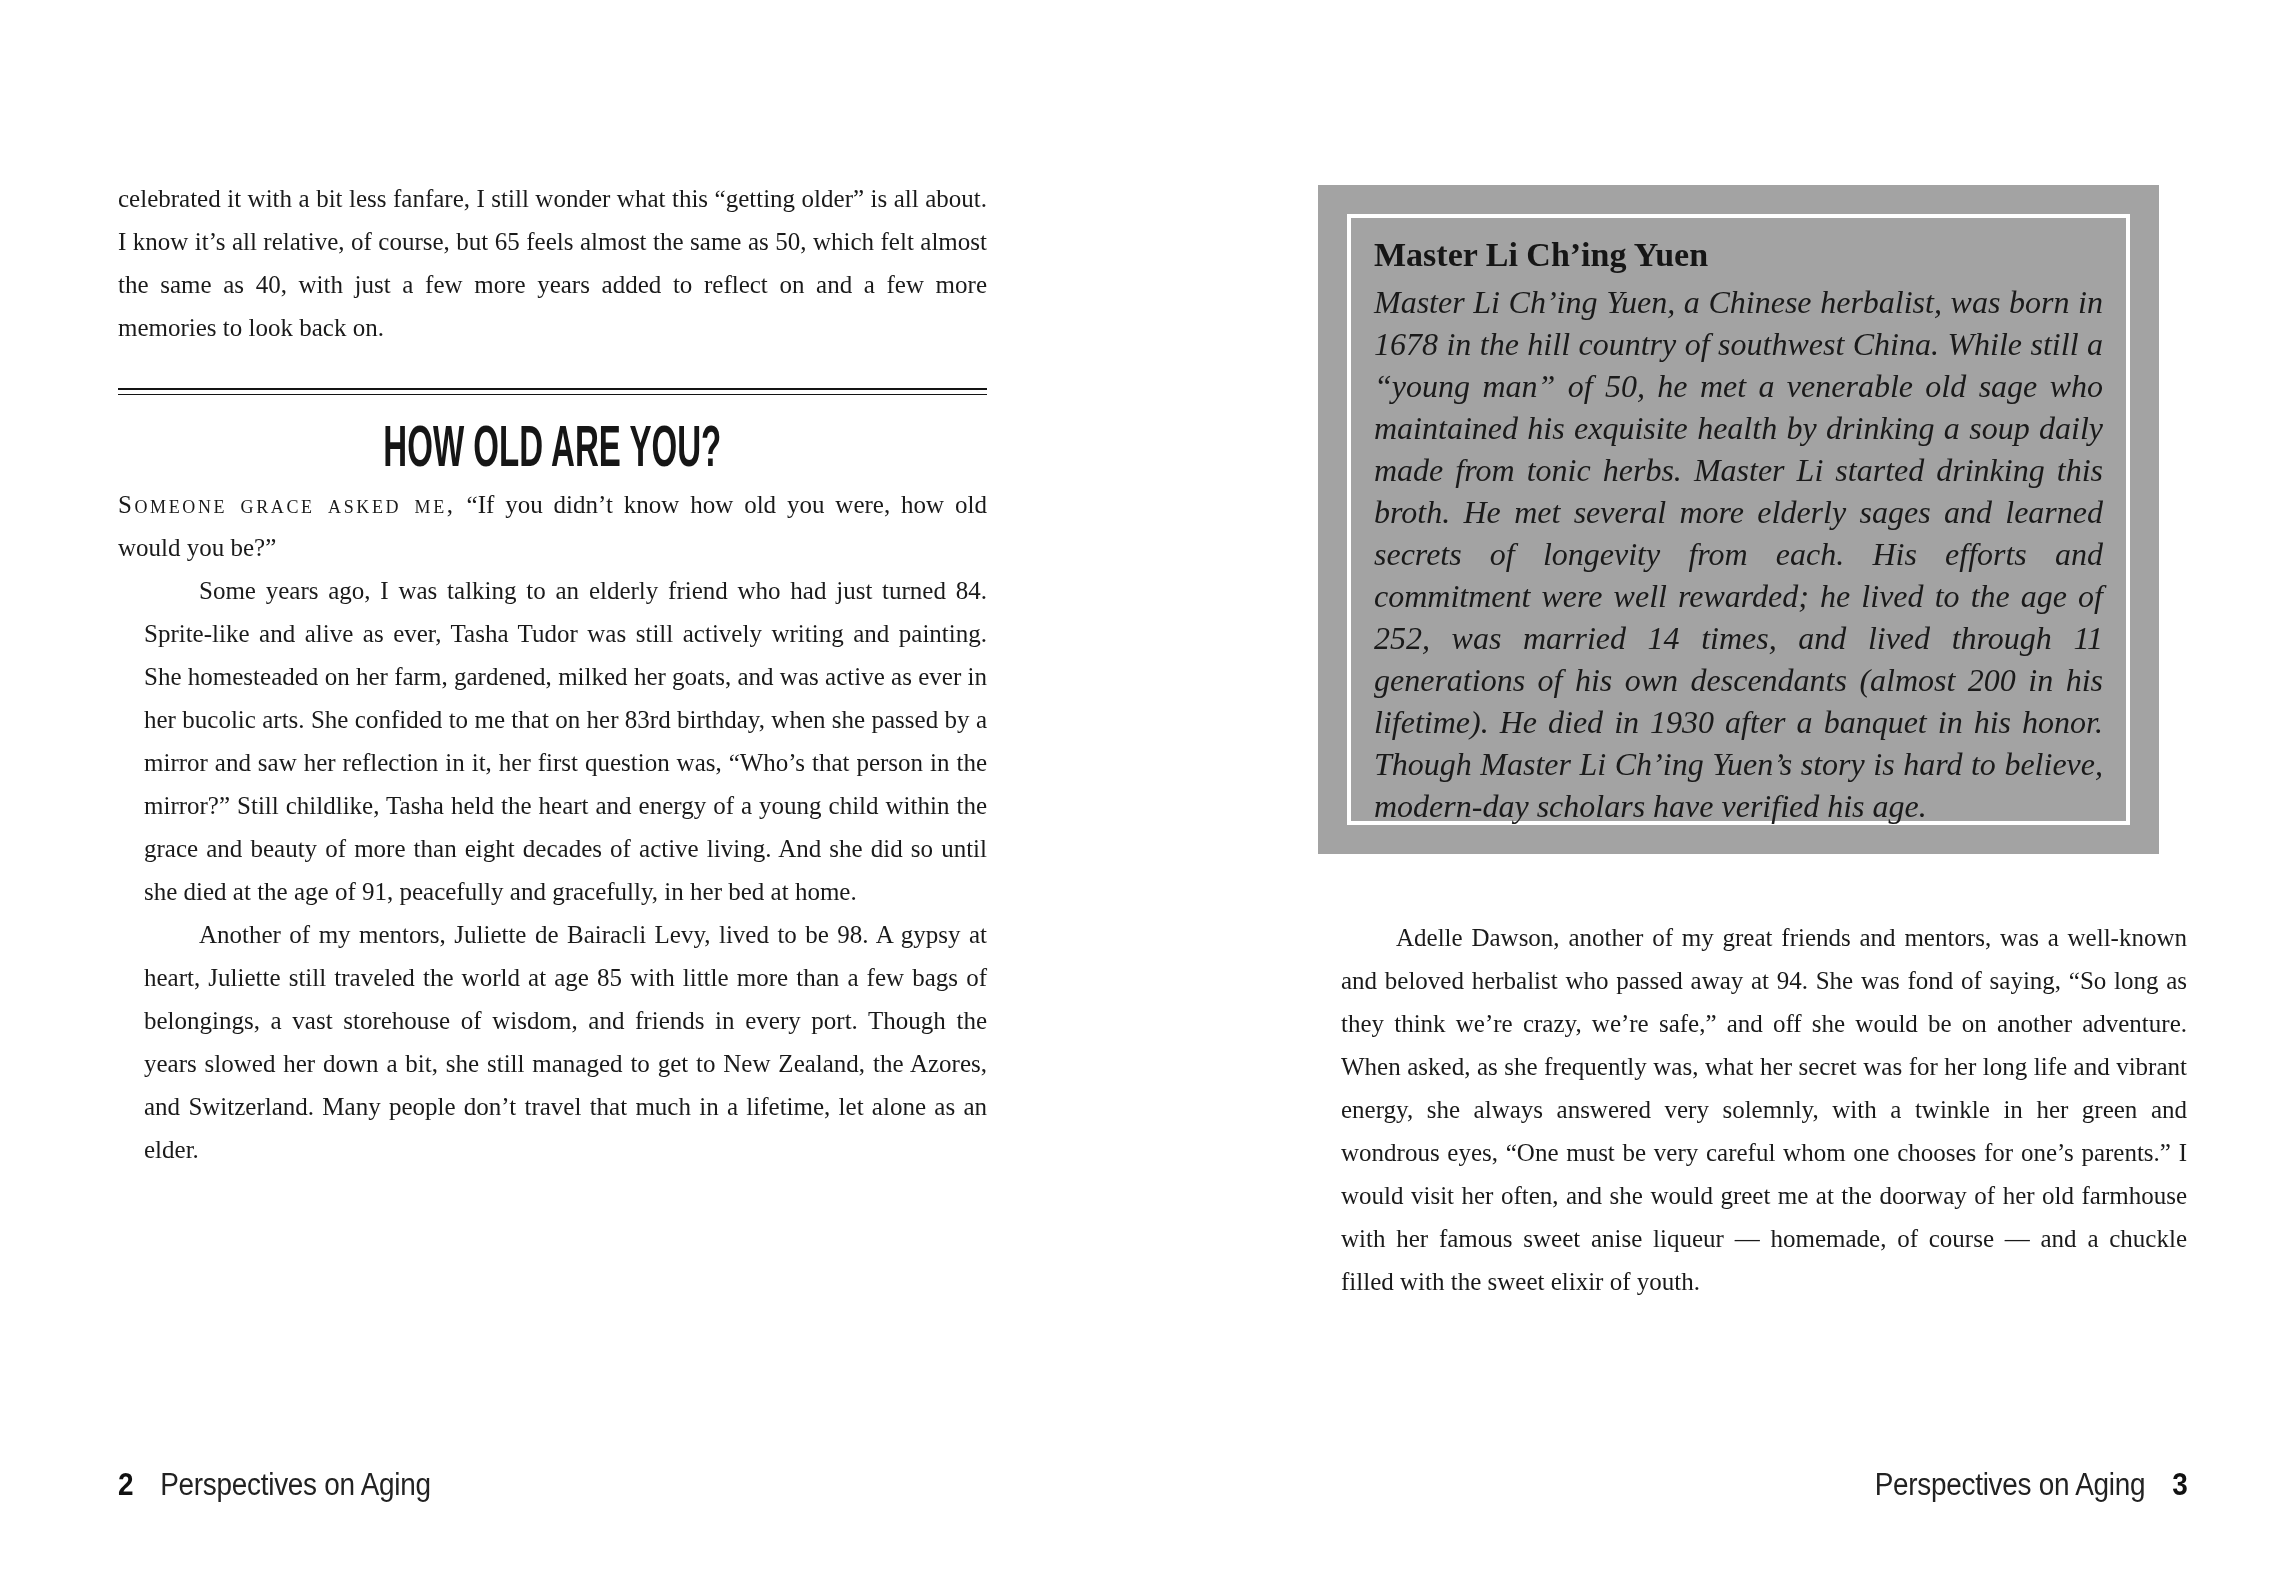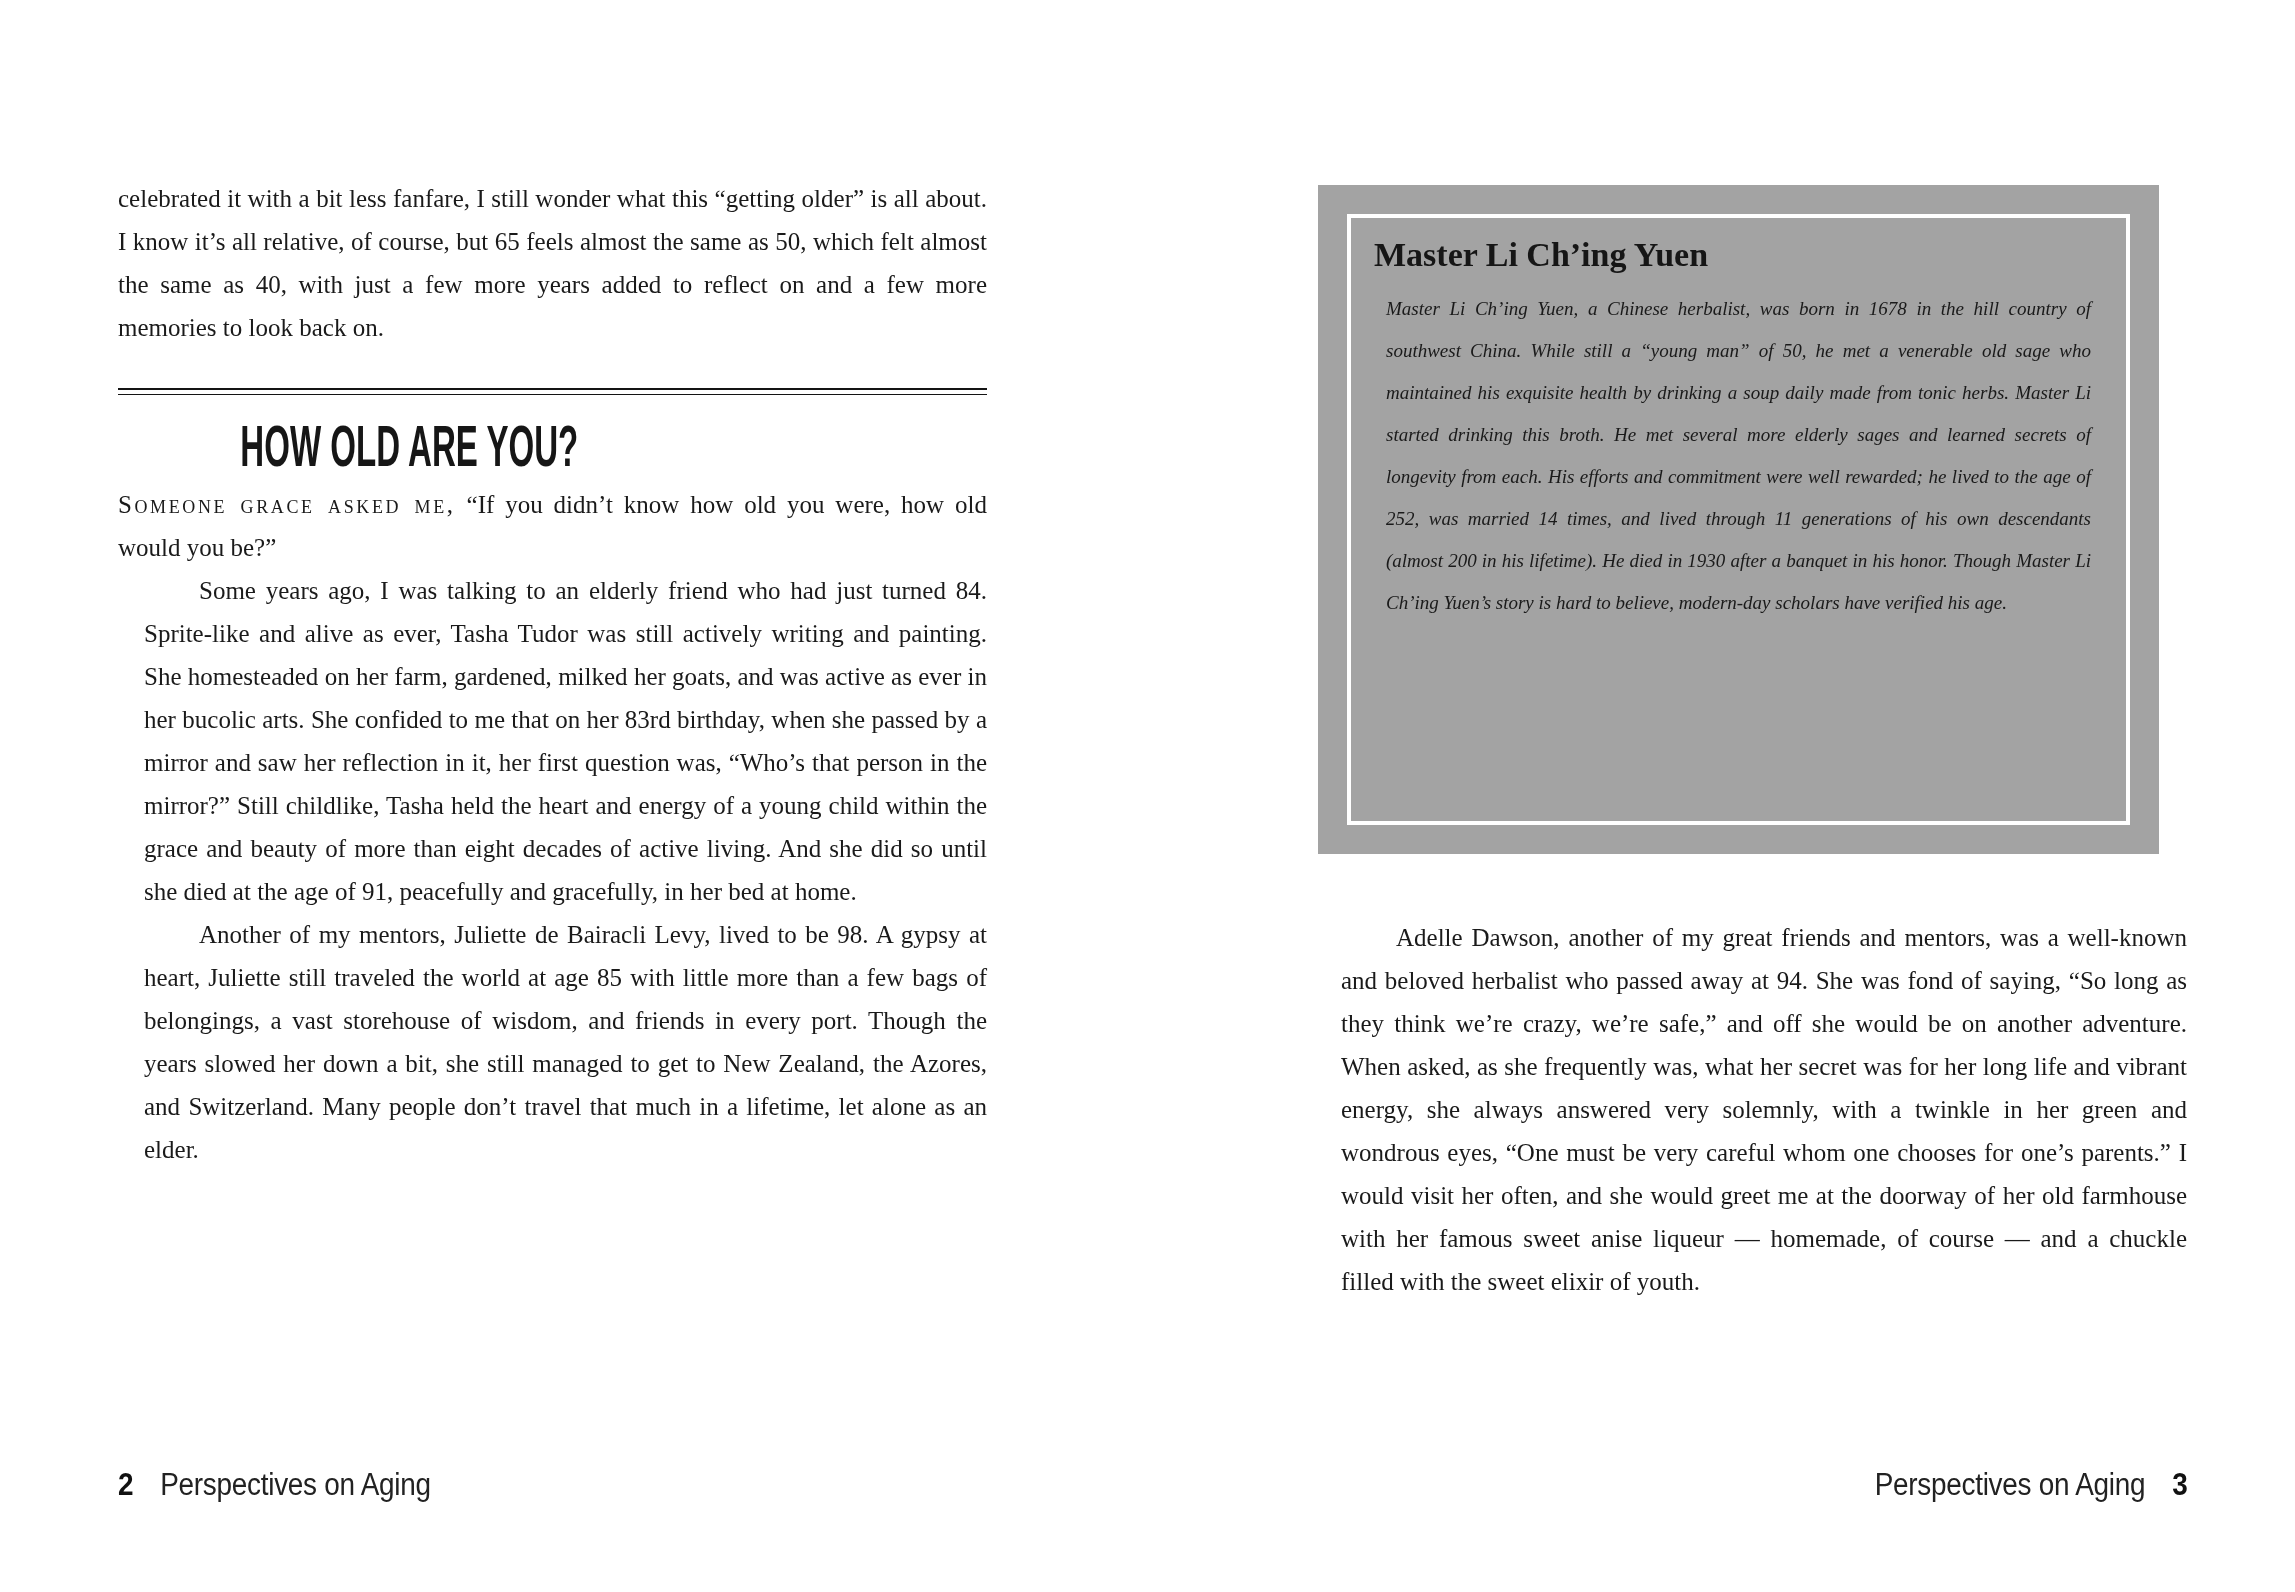--- a/index.html
+++ b/index.html
@@ -11,36 +11,36 @@
   
   .body-text{
     font-size:25px;line-height:43px;margin:0;
     text-align:justify;text-justify:inter-word;
   }
   .indent{text-indent:55px;margin-left:26px;}
   
   .left-col{position:absolute;left:118px;top:177px;width:869px;}
   .divider{height:4.4px;margin:39px 0 0;border-top:2.6px solid #141414;border-bottom:1.8px solid #141414;}
   .heading{
-    margin:21px 0 0;white-space:nowrap;
+    margin:21px 0 0;text-align:center;white-space:nowrap;
     font-family:"Liberation Sans",sans-serif;font-weight:bold;
     font-size:57px;line-height:60px;color:#161616;
   }
   .squeeze{display:inline-block;transform:scaleX(0.58);transform-origin:50% 50%;}
   .lead{margin-top:7px;}
   .smallcaps{font-variant:small-caps;letter-spacing:2.6px;}
   
   .sidebar{position:absolute;left:1318px;top:185px;width:841px;height:669px;}
   .sidebar-frame{
     position:absolute;left:29px;top:29px;right:29px;bottom:29px;
     border:4.4px solid #ffffff;padding:16px 23px;box-sizing:border-box;
   }
   .sidebar-title{margin:0 0 5.3px;font-size:34px;line-height:42px;font-weight:bold;color:#161616;}
   .sidebar-text{
-    margin:12px;font-size:19px;line-height:42px;font-style:italic;
+    margin:0;font-size:32px;line-height:42px;font-style:italic;
     text-align:justify;text-justify:inter-word;
   }
   
   .right-col{position:absolute;left:1315px;top:916px;width:872px;}
   
   .footer{
     position:absolute;top:1471px;white-space:nowrap;
     font-family:"Liberation Sans",sans-serif;font-size:31px;line-height:28px;
     letter-spacing:-0.3px;color:#222222;
   }

